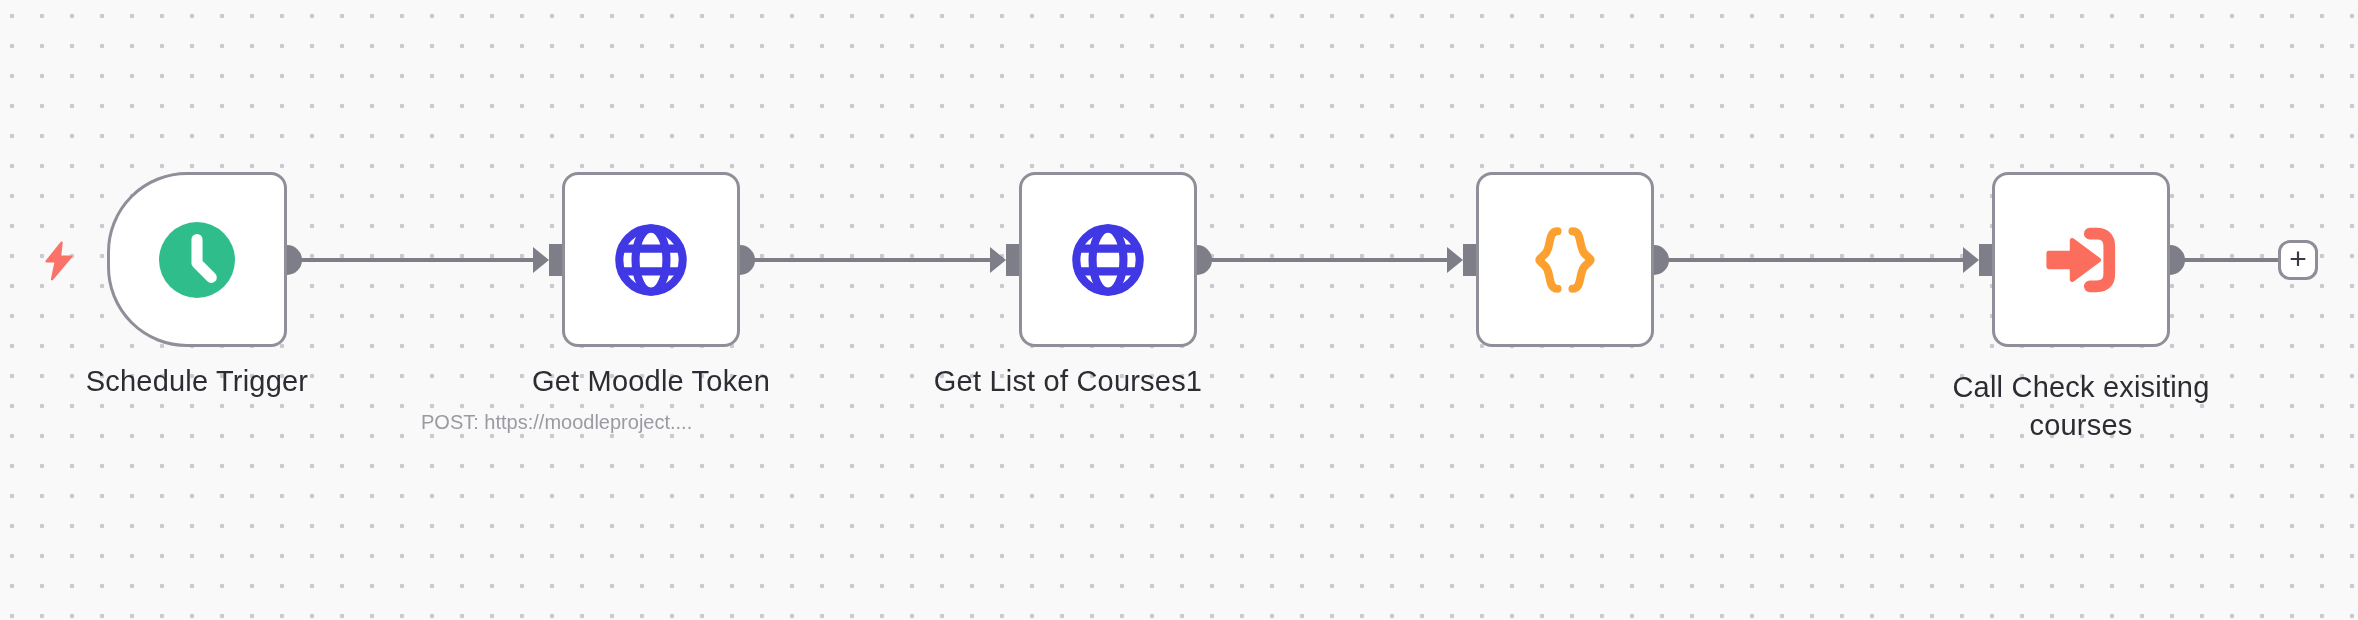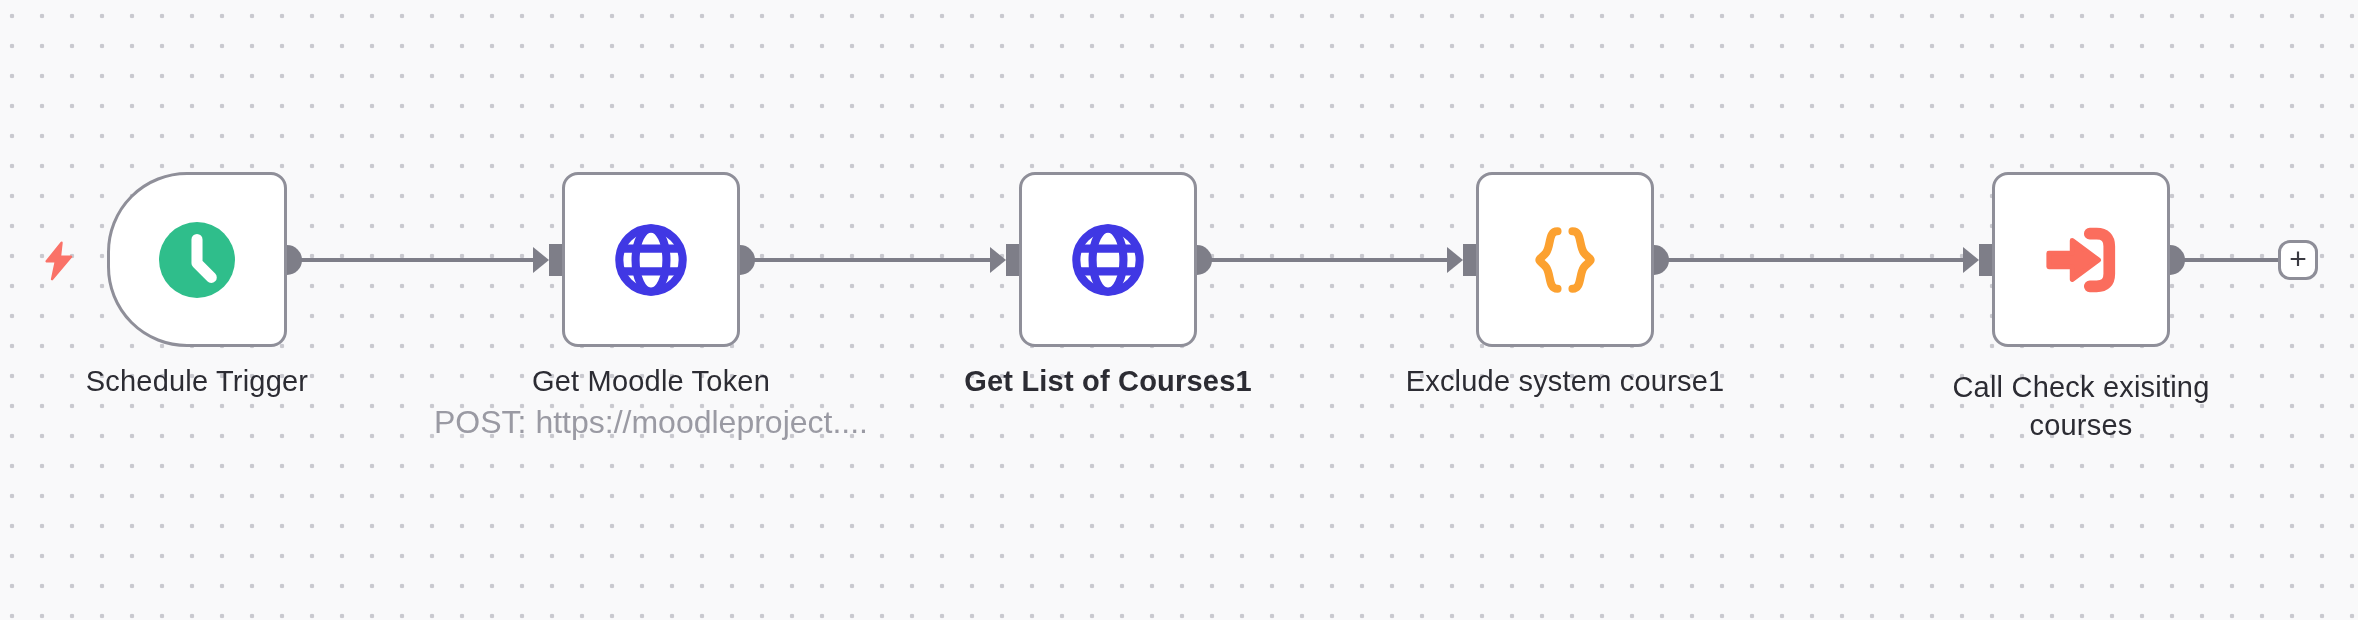--- a/index.html
+++ b/index.html
@@ -58,22 +58,22 @@
     text-align:center;
     font-size:29px;line-height:38px;
     font-weight:500;
     color:#2c2c33;
     letter-spacing:.2px;
   }
   .label.wrap{width:360px;}
   .subtitle{
     position:absolute;
     width:460px;
-    text-align:center;
-    font-size:32px;line-height:30px;
+    text-align:left;
+    font-size:20px;line-height:30px;
     color:#9a9aa3;
   }
   
   .bolt{
     position:absolute;left:40px;top:240px;width:38px;height:42px;
   }
   .add-btn{
     position:absolute;left:2278px;top:240px;
     width:40px;height:40px;box-sizing:border-box;
     background:#ffffff;
@@ -174,17 +174,16 @@
     </span>
   </div>
 
   <div class="add-btn">
     <span>+</span>
   </div>
 
   <div class="label" style="left:-3px;top:362px;">Schedule Trigger</div>
   <div class="label" style="left:451px;top:362px;text-align:center;">Get Moodle Token</div>
   <div class="subtitle" style="left:421px;top:407px;">POST: https://moodleproject....</div>
-  <div class="label" style="left:908px;top:362px;font-weight:bold;">Get List of Courses1</div>
-  <div class="label" style="left:1365px;top:362px;">Exclude system course1</div>
+  <div class="label" style="left:868px;top:362px;">Get List of Courses1</div>
   <div class="label wrap" style="left:1901px;top:368px;">Call Check exisiting courses</div>
 
 </div>
 
 </body></html>

